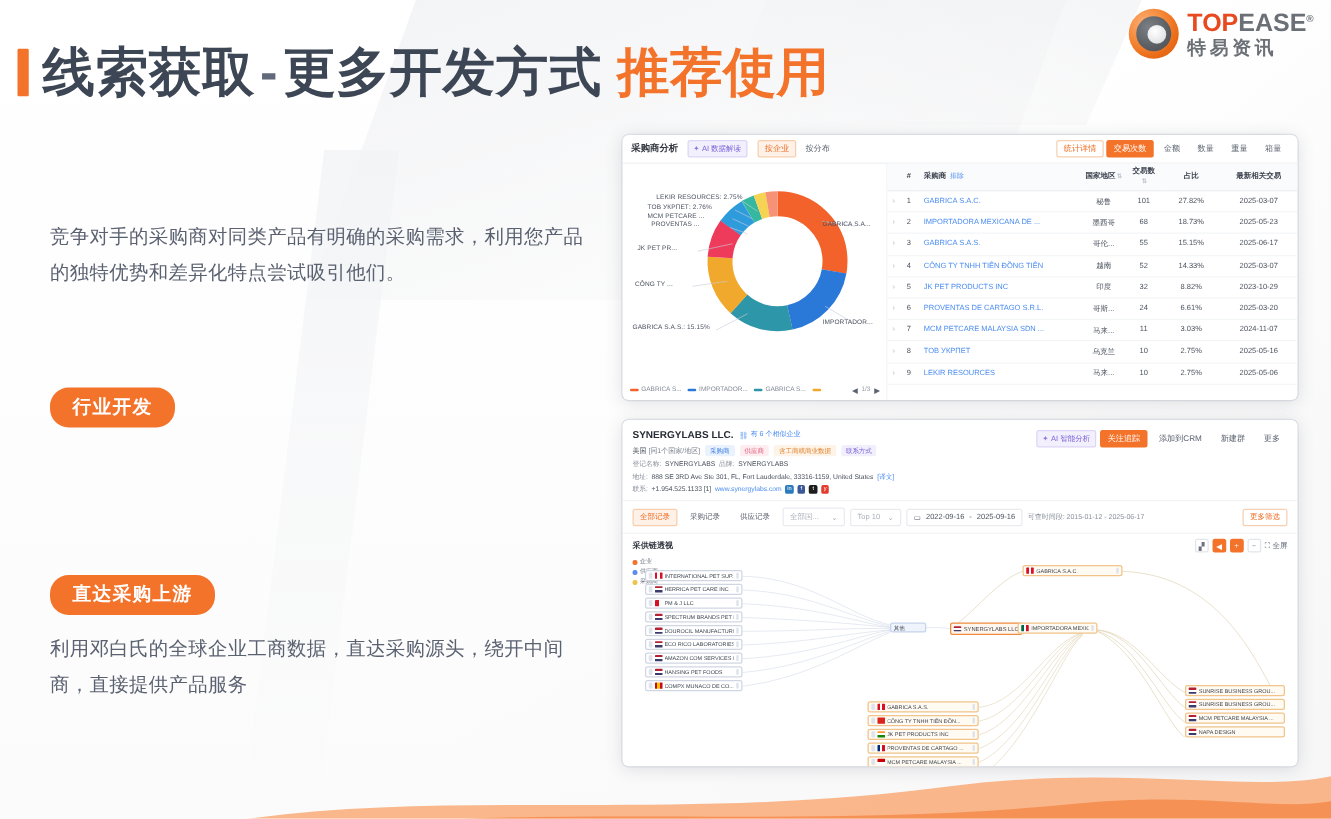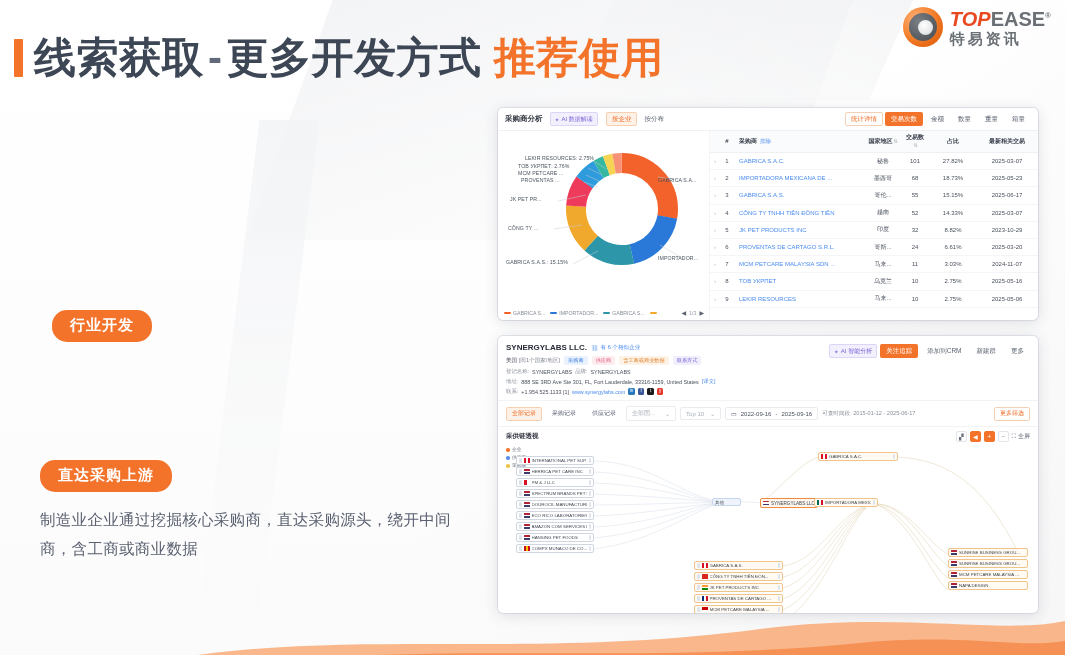--- a/index.html
+++ b/index.html
@@ -45,29 +45,29 @@
   .logo-mark::before {
     content:""; position:absolute; left:6px; top:6px; width:28px; height:28px; border-radius:50%;
     background: radial-gradient(circle at 36% 32%, #7b8086 0%, #5d6166 55%, #4b4f54 100%);
   }
   .logo-mark::after {
     content:""; position:absolute; left:15px; top:13px; width:15px; height:15px; border-radius:50%;
     background: radial-gradient(circle at 40% 35%, #ffffff 0%, #e4e5e7 65%, #cfd1d4 100%);
   }
   .logo-txt { line-height: 1; }
   .logo-en { font-size: 20px; font-weight: bold; letter-spacing: 0px; position: relative; }
-  .logo-en .top { color: #e8491f; font-style: italic; }
+  .logo-en .top { color: #e8491f; }
   .logo-en .ease { color: #6b7076; }
   .logo-en .reg { font-size: 8px; vertical-align: super; color:#6b7076; }
   .logo-cn { font-size: 15px; font-weight: bold; color: #6b7076; letter-spacing: 3px; margin-top: 2px; }
 
   
   .feature { position: absolute; left: 40px; width: 440px; }
   .feature.f1 { top: 162px; }
-  .feature.f2 { top: 310px; margin-left: 12px; }
+  .feature.f2 { top: 310px; }
   .feature.f3 { top: 460px; }
   .pill {
     display: inline-block; background: #f4732a; color: #fff;
     font-size: 15px; font-weight: bold; letter-spacing: 1px;
     padding: 6px 18px 7px; border-radius: 15px;
   }
   .feature p {
     margin-top: 14px; font-size: 15.5px; color: #5a6170;
     line-height: 1.85; letter-spacing: 0.3px;
   }
@@ -211,27 +211,28 @@
     <div class="logo-mark"></div>
     <div class="logo-txt">
       <div class="logo-en">
         <span class="top">TOP</span><span class="ease">EASE</span><span class="reg">®</span>
       </div>
       <div class="logo-cn">特易资讯</div>
     </div>
   </div>
 
   <div class="feature f1">
+    <p>竞争对手的采购商对同类产品有明确的采购需求，利用您产品的独特优势和差异化特点尝试吸引他们。</p>
   </div>
   <div class="feature f2">
     <span class="pill">行业开发</span>
   </div>
   <div class="feature f3">
     <span class="pill">直达采购上游</span>
-    <p>制造业企业通过挖掘核心采购商，直达采购源头，绕开中间商，含工商或商业数据</p>
+    <p>利用邓白氏的全球企业工商数据，直达采购源头，绕开中间商，直接提供产品服务</p>
   </div>
 
   <div class="card card-top">
     <div class="c1-head">
       <div class="c1-title">采购商分析</div>
       <div class="tag-ai">
         <span class="spark">✦</span>
         <span>AI 数据解读</span>
       </div>
       <div class="seg-group">

